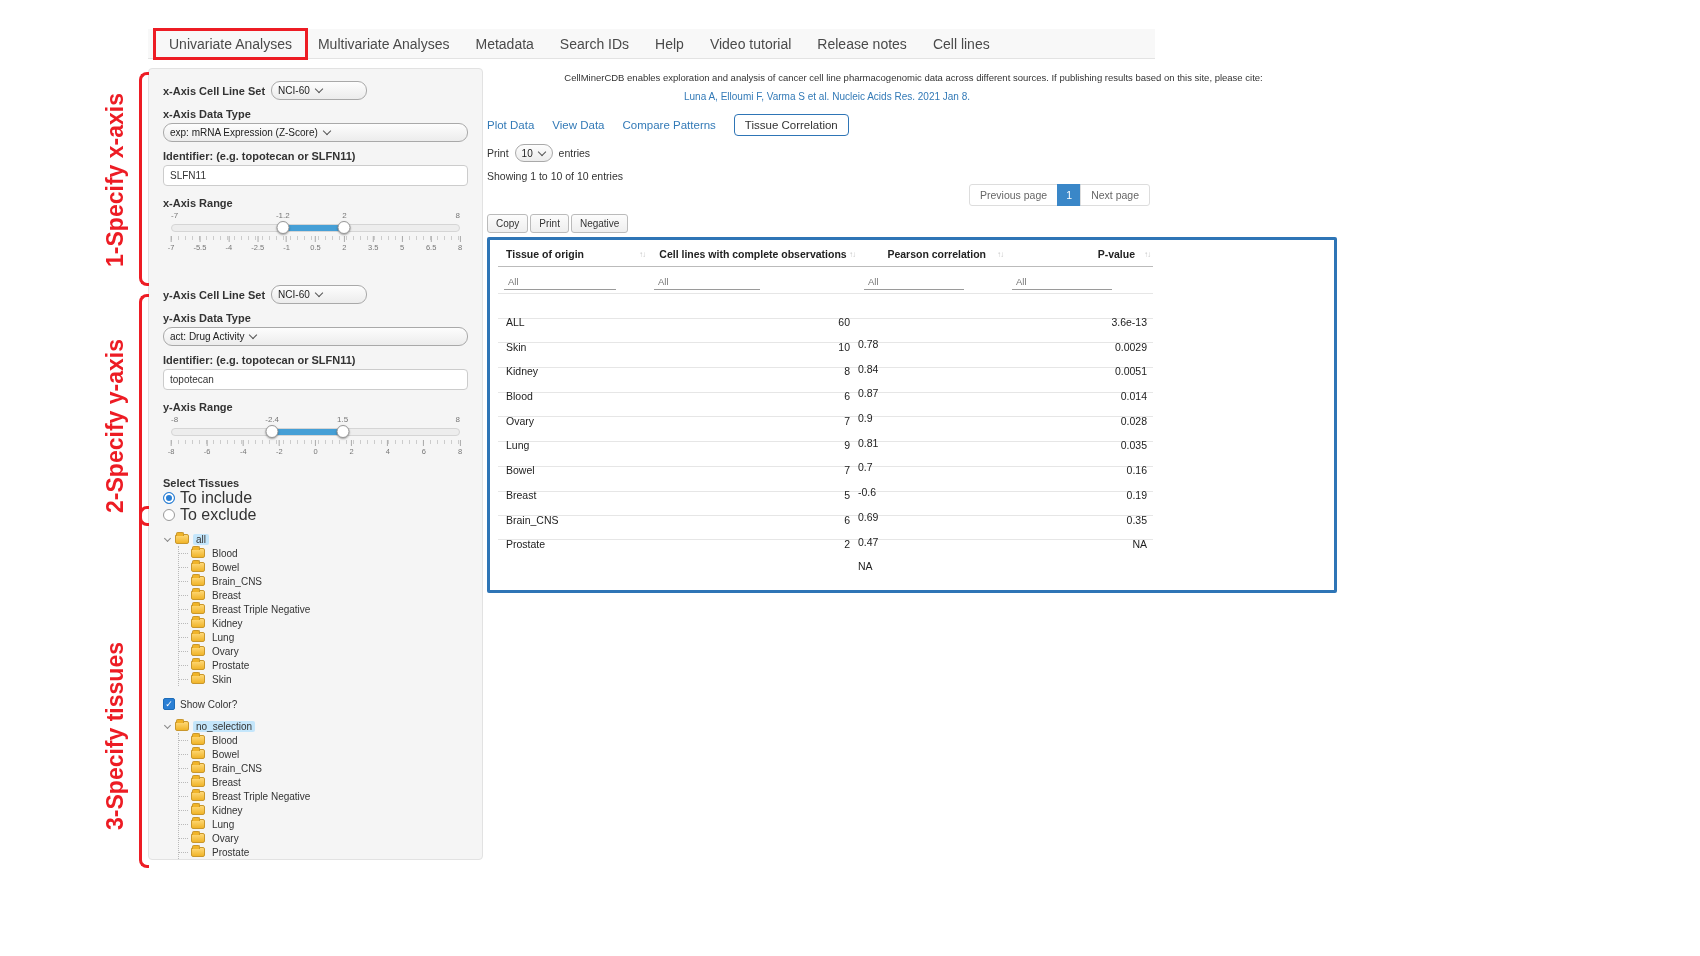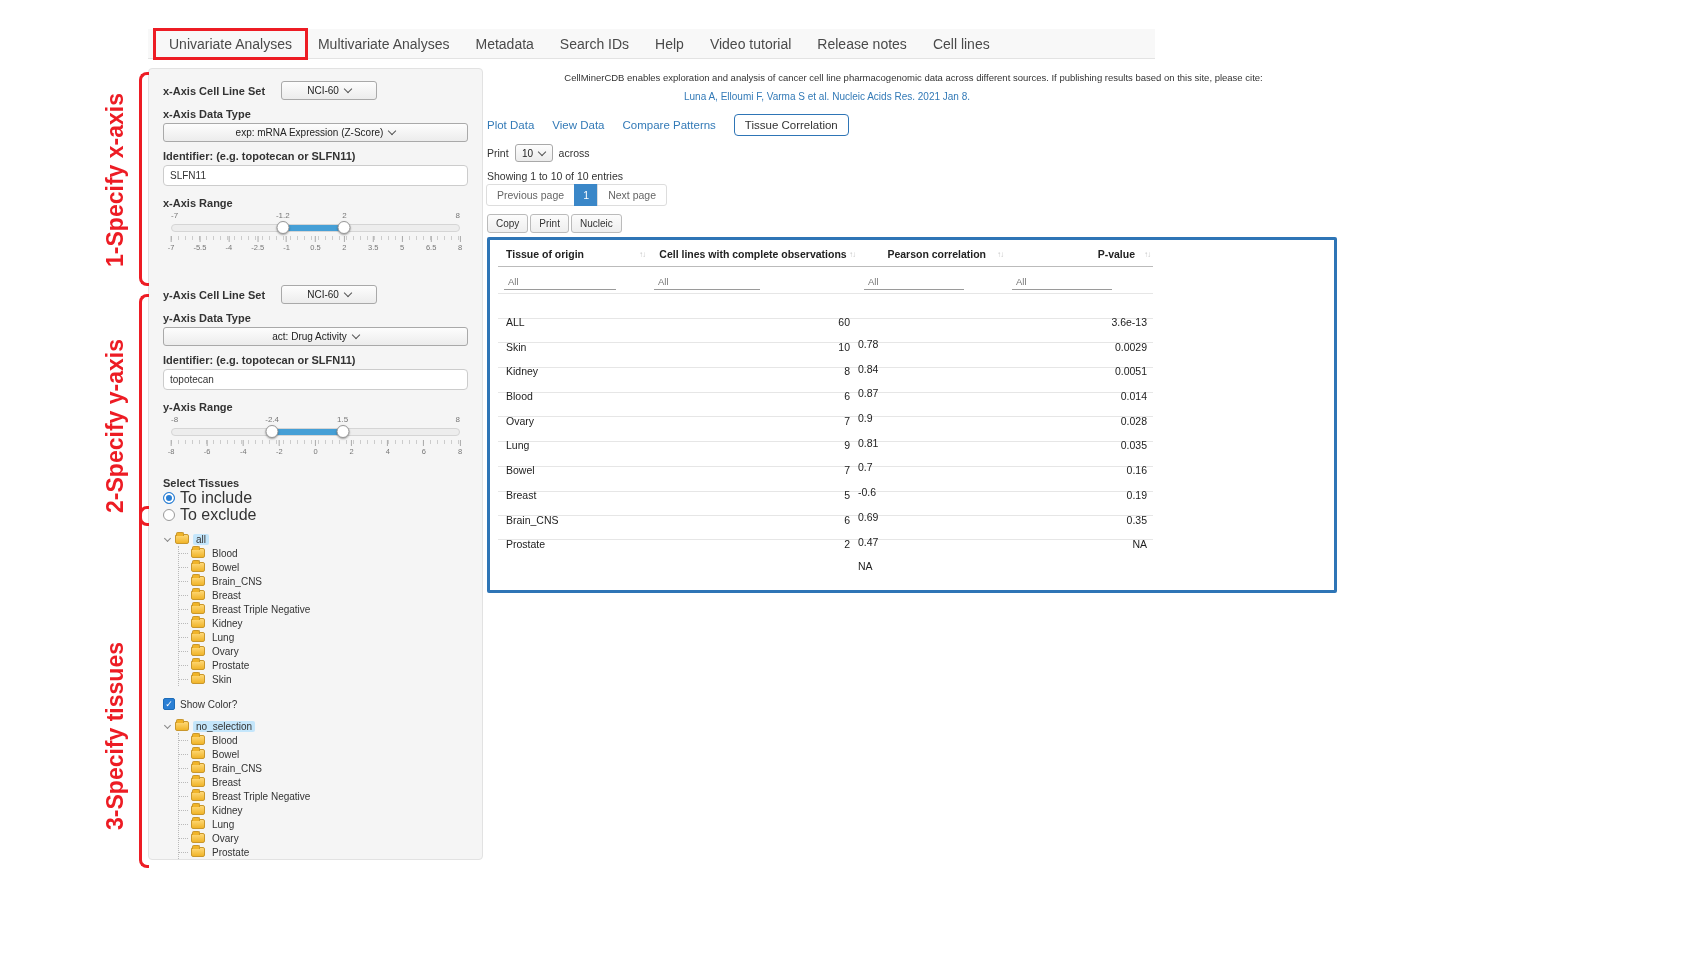--- a/index.html
+++ b/index.html
@@ -21,24 +21,24 @@
          font-size:23px; font-weight:bold; color:#ed1c24; white-space:nowrap; z-index:20; }
   .bracket { position:absolute; left:139px; width:10px; border:3.5px solid #ed1c24;
              border-right:none; border-radius:8px 0 0 8px; z-index:20; }
 
   
   .sidebar { position:absolute; left:148px; top:68px; width:335px; height:792px;
              background:#f5f5f5; border:1px solid #e2e2e2; border-radius:4px;
              padding:12px 14px; overflow:hidden; }
   .lbl { font-size:11px; font-weight:bold; color:#333; }
   .blk { display:block; }.mt8{margin-top:8px}.mt11{margin-top:11px}.mt22{margin-top:22px}.mt34{margin-top:34px}
-  .inline-row { display:flex; align-items:center; gap:16px; }
-  .sel { display:inline-flex; align-items:center; justify-content:center;
+  .inline-row { display:flex; align-items:center; gap:6px; }
+  .sel { display:inline-flex; align-items:center; justify-content:flex-start;
          background:linear-gradient(#fdfdfd,#ececec); border:1px solid #a9a9a9;
-         border-radius:3px; font-size:10px; color:#222; padding:0 6px; height:19px; }
+         border-radius:9px; font-size:10px; color:#222; padding:0 6px; height:19px; }
   .sel.full { width:100%; margin-top:3px; display:flex; }
   .chev { width:6px; height:6px; border-right:1.5px solid #555; border-bottom:1.5px solid #555;
           transform:rotate(45deg); margin-left:6px; margin-top:-3px; flex:none; }
   .txt { width:100%; height:21px; border:1px solid #ccc; border-radius:4px; background:#fff;
          font-size:10px; padding:0 6px; color:#333; margin-top:3px; font-family:inherit; }
 
   
   .slider { position:relative; height:40px; margin:2px 8px 0 8px; }
   .minmax { position:absolute; top:0; font-size:8px; color:#777; }
   .fromto { position:absolute; top:0; transform:translateX(-50%); font-size:8px; color:#777; }
@@ -81,21 +81,21 @@
   
   .main { position:absolute; left:487px; top:68px; width:853px; }
   .cite { margin-top:4px; font-size:9.5px; color:#333; text-align:center; line-height:12px; }
   .cite-link-wrap { width:680px; text-align:center; margin-top:2px; }
   .cite-link { font-size:10px; color:#337ab7; text-decoration:none; }
   .tabs { display:flex; align-items:center; gap:18px; margin-top:8px; height:26px; }
   .tab { font-size:11.5px; color:#337ab7; text-decoration:none; }
   .tab.active { color:#333; border:1.5px solid #2e75b6; border-radius:4px; padding:4px 10px; background:#fff; }
   .show-row { display:flex; align-items:center; gap:6px; margin-top:6px; font-size:10.5px; color:#333; }
   .showing { margin-top:8px; font-size:10.5px; color:#333; }
-  .pager { width:663px; display:flex; justify-content:flex-start; margin-top:2px; }
+  .pager { width:663px; display:flex; justify-content:flex-end; margin-top:2px; }
   .pbtn { border:1px solid #ddd; background:#fff; color:#666; font-size:10.5px; padding:4px 10px;
           margin-left:-1px; font-family:inherit; }
   .pbtn:first-child { border-radius:3px 0 0 3px; }
   .pbtn:last-child { border-radius:0 3px 3px 0; }
   .pbtn.cur { background:#3a87c8; border-color:#3a87c8; color:#fff; min-width:24px; padding:4px 7px; }
   .exports { display:flex; gap:2px; margin-top:8px; }
   .ebtn { border:1px solid #bbb; background:linear-gradient(#fcfcfc,#eee); color:#333; font-size:10px;
           padding:3px 8px; border-radius:3px; font-family:inherit; }
 
   
@@ -414,35 +414,35 @@
       <a href="#" class="tab" data-interactable="true">Compare Patterns</a>
       <a href="#" class="tab active" data-interactable="true">Tissue Correlation</a>
     </div>
 
     <div class="show-row" data-interactable="false">
       <span data-interactable="false">Print</span>
       <div class="sel" style="width:38px;height:18px" data-interactable="true">
         <span data-interactable="false">10</span>
         <span class="chev" data-interactable="false"></span>
       </div>
-      <span data-interactable="false">across</span>
+      <span data-interactable="false">entries</span>
     </div>
 
     <div class="showing" data-interactable="false">Showing 1 to 10 of 10 entries</div>
 
     <div class="pager" data-interactable="false">
       <button class="pbtn" data-interactable="true">Previous page</button>
       <button class="pbtn cur" data-interactable="true">1</button>
       <button class="pbtn" data-interactable="true">Next page</button>
     </div>
 
     <div class="exports" data-interactable="false">
       <button class="ebtn" data-interactable="true">Copy</button>
       <button class="ebtn" data-interactable="true">Print</button>
-      <button class="ebtn" data-interactable="true">Nucleic</button>
+      <button class="ebtn" data-interactable="true">Negative</button>
     </div>
 
     <div class="results" data-interactable="false">
       <div class="dt" data-interactable="false">
         <div class="dt-head cols" data-interactable="false">
           <div class="th c1" data-interactable="true"><span data-interactable="false">Tissue of origin</span><span class="sort" data-interactable="true">↑↓</span></div>
           <div class="th c2" data-interactable="true"><span data-interactable="false">Cell lines with complete observations</span><span class="sort" data-interactable="true">↑↓</span></div>
           <div class="th c3" data-interactable="true"><span data-interactable="false">Pearson correlation</span><span class="sort" data-interactable="true">↑↓</span></div>
           <div class="th c4" data-interactable="true"><span data-interactable="false">P-value</span><span class="sort" data-interactable="true">↑↓</span></div>
         </div>

